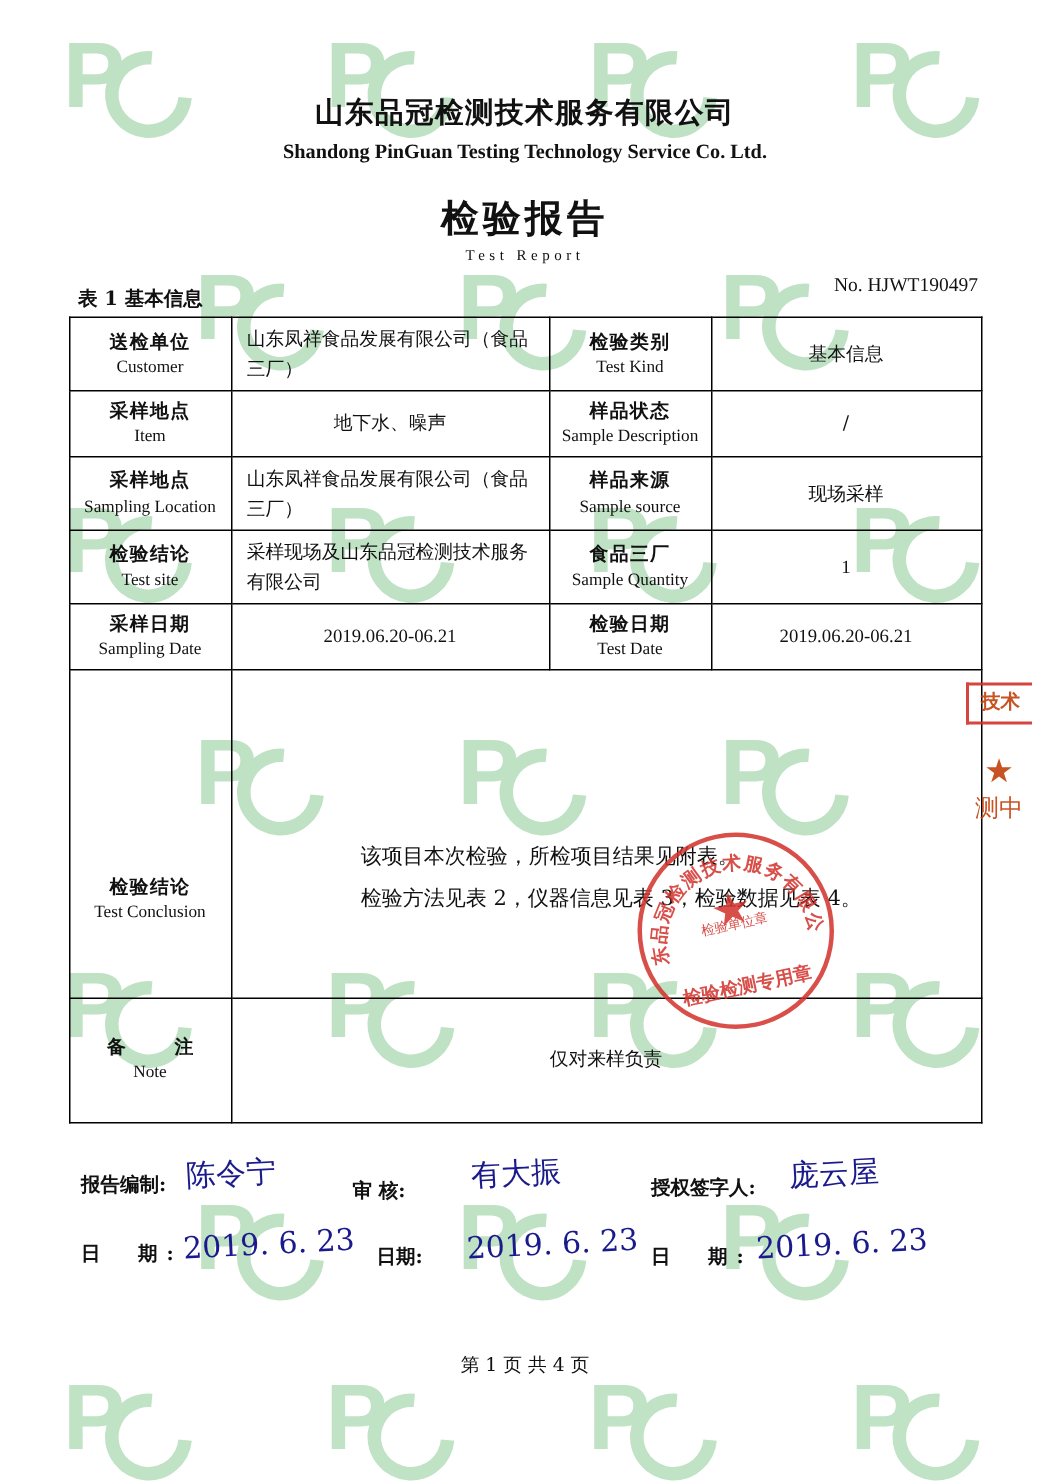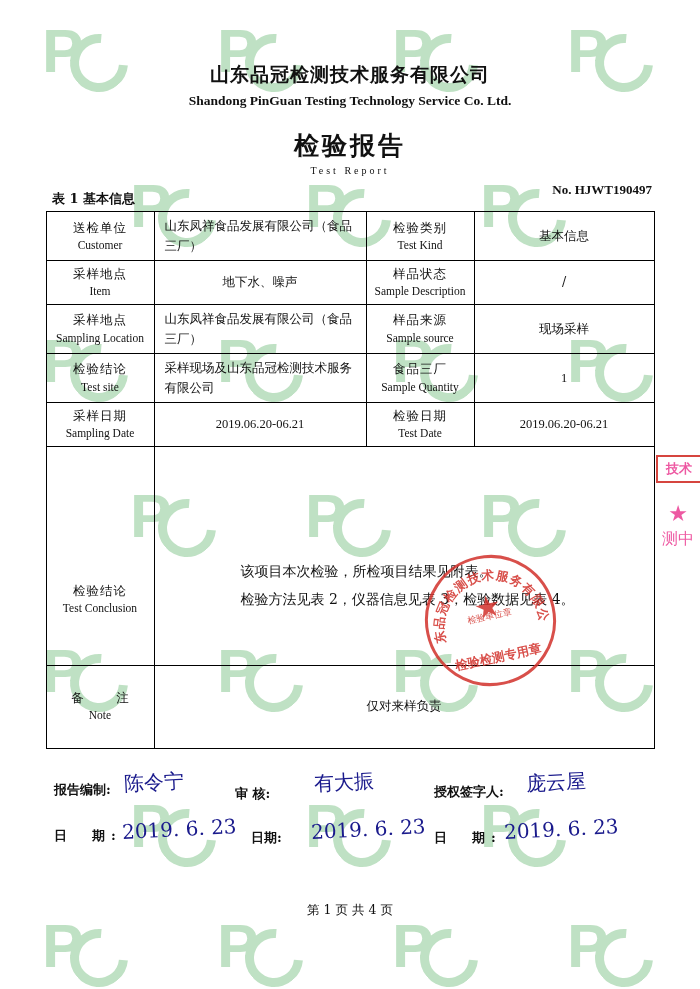--- a/index.html
+++ b/index.html
@@ -92,21 +92,21 @@
     margin: 14px 0 3px 52px;
     font-size: 13px;
     font-weight: bold;
     font-family: "DejaVu Serif", serif;
   }
   .report-no {
     position: absolute;
     right: 48px;
     top: 182px;
     font-size: 13px;
-    font-weight: bold;
+    font-weight: normal;
     font-family: "Liberation Serif", serif;
   }
 
   table.info {
     border-collapse: collapse;
     width: 608px;
     margin: 0 auto;
     table-layout: fixed;
   }
   table.info td {
@@ -115,21 +115,21 @@
     vertical-align: middle;
     font-size: 12.5px;
   }
   .lbl {
     text-align: center;
     line-height: 1.45;
   }
   .lbl .cn {
     display: block;
     font-size: 12.5px;
-    font-weight: normal;
+    font-weight: bold;
     font-family: "DejaVu Serif", serif;
     letter-spacing: 1px;
   }
   .lbl .en {
     display: block;
     font-size: 11.5px;
     font-family: "Liberation Serif", serif;
   }
   .val {
     font-size: 12.5px;
@@ -224,25 +224,25 @@
     width: 125px;
     text-align: center;
     color: #d2312b;
     font-size: 9px;
     font-family: "DejaVu Serif", serif;
   }
 
   
   .side-stamp {
     position: absolute;
-    right: 0;
+    right: 12px;
     top: 455px;
     width: 44px;
     z-index: 5;
-    color: #ec4899;
+    color: #c2410c;
     text-align: center;
     opacity: 0.9;
     pointer-events: none;
   }
   .side-stamp .box {
     border: 2px solid #d2312b;
     border-right: none;
     padding: 4px 2px;
     font-size: 13px;
     font-weight: bold;

